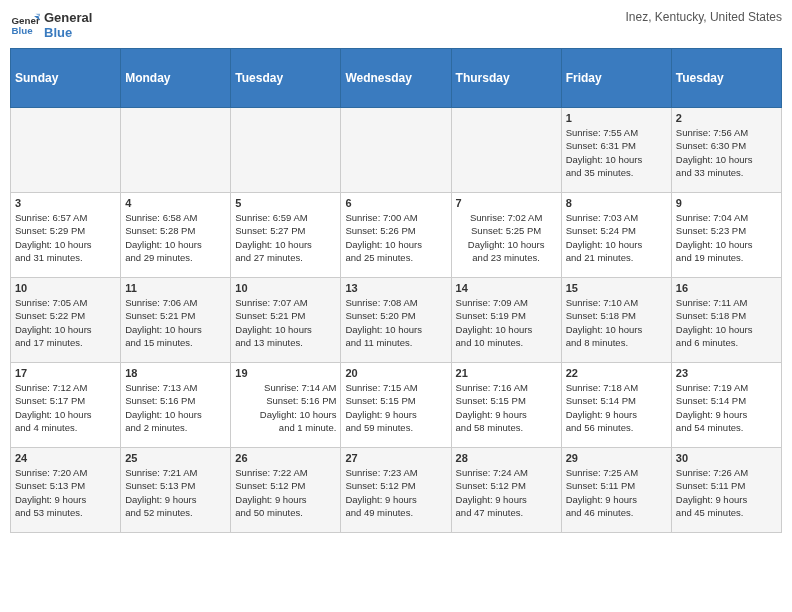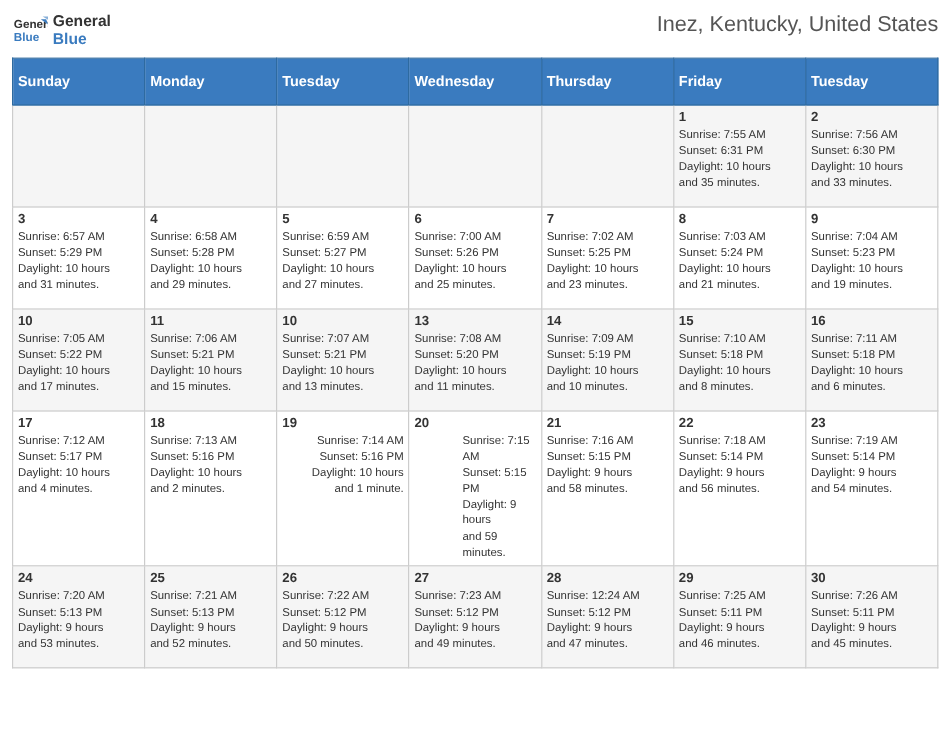--- a/index.html
+++ b/index.html
@@ -27,34 +27,34 @@
     }
     .title-area {
       text-align: right;
     }
     .month-title {
       font-size: 32px;
       font-weight: normal;
       color: #333;
     }
     .location-title {
-      font-size: 18px;
+      font-size: 12px;
       color: #555;
     }
     table {
       width: 100%;
       border-collapse: collapse;
       table-layout: fixed;
     }
     thead th {
       background: #3a7bbf;
       color: #fff;
       font-size: 12px;
       font-weight: bold;
-      padding: 12px 4px;
+      padding: 22px 4px;
       text-align: left;
       border: 1px solid #2e6aa0;
     }
     tbody td {
       border: 1px solid #ccc;
       vertical-align: top;
       padding: 4px;
       font-size: 10px;
       color: #333;
       height: 85px;
@@ -155,21 +155,21 @@
         </td>
         <td>
           <div class="day-number">6</div>
           <div class="day-info" style="white-space: pre-line;">Sunrise: 7:00 AM
 Sunset: 5:26 PM
 Daylight: 10 hours
 and 25 minutes.</div>
         </td>
         <td>
           <div class="day-number">7</div>
-          <div class="day-info" style="white-space: pre-line;">Sunrise: 7:02 AM
+          <div class="day-info" style="white-space: pre-line; text-align: center;">Sunrise: 7:02 AM
 Sunset: 5:25 PM
 Daylight: 10 hours
 and 23 minutes.</div>
         </td>
         <td>
           <div class="day-number">8</div>
           <div class="day-info" style="white-space: pre-line;">Sunrise: 7:03 AM
 Sunset: 5:24 PM
 Daylight: 10 hours
 and 21 minutes.</div>
@@ -250,21 +250,21 @@
         </td>
         <td>
           <div class="day-number">19</div>
           <div class="day-info" style="white-space: pre-line; text-align: right;">Sunrise: 7:14 AM
 Sunset: 5:16 PM
 Daylight: 10 hours
 and 1 minute.</div>
         </td>
         <td>
           <div class="day-number">20</div>
-          <div class="day-info" style="white-space: pre-line; margin-left: 40px;">Sunrise: 7:15 AM
+          <div class="day-info" style="white-space: pre-line;">Sunrise: 7:15 AM
 Sunset: 5:15 PM
 Daylight: 9 hours
 and 59 minutes.</div>
         </td>
         <td>
           <div class="day-number">21</div>
           <div class="day-info" style="white-space: pre-line;">Sunrise: 7:16 AM
 Sunset: 5:15 PM
 Daylight: 9 hours
 and 58 minutes.</div>
@@ -308,21 +308,21 @@
         </td>
         <td>
           <div class="day-number">27</div>
           <div class="day-info" style="white-space: pre-line;">Sunrise: 7:23 AM
 Sunset: 5:12 PM
 Daylight: 9 hours
 and 49 minutes.</div>
         </td>
         <td>
           <div class="day-number">28</div>
-          <div class="day-info" style="white-space: pre-line;">Sunrise: 12:24 AM
+          <div class="day-info" style="white-space: pre-line;">Sunrise: 7:24 AM
 Sunset: 5:12 PM
 Daylight: 9 hours
 and 47 minutes.</div>
         </td>
         <td>
           <div class="day-number">29</div>
           <div class="day-info" style="white-space: pre-line;">Sunrise: 7:25 AM
 Sunset: 5:11 PM
 Daylight: 9 hours
 and 46 minutes.</div>

